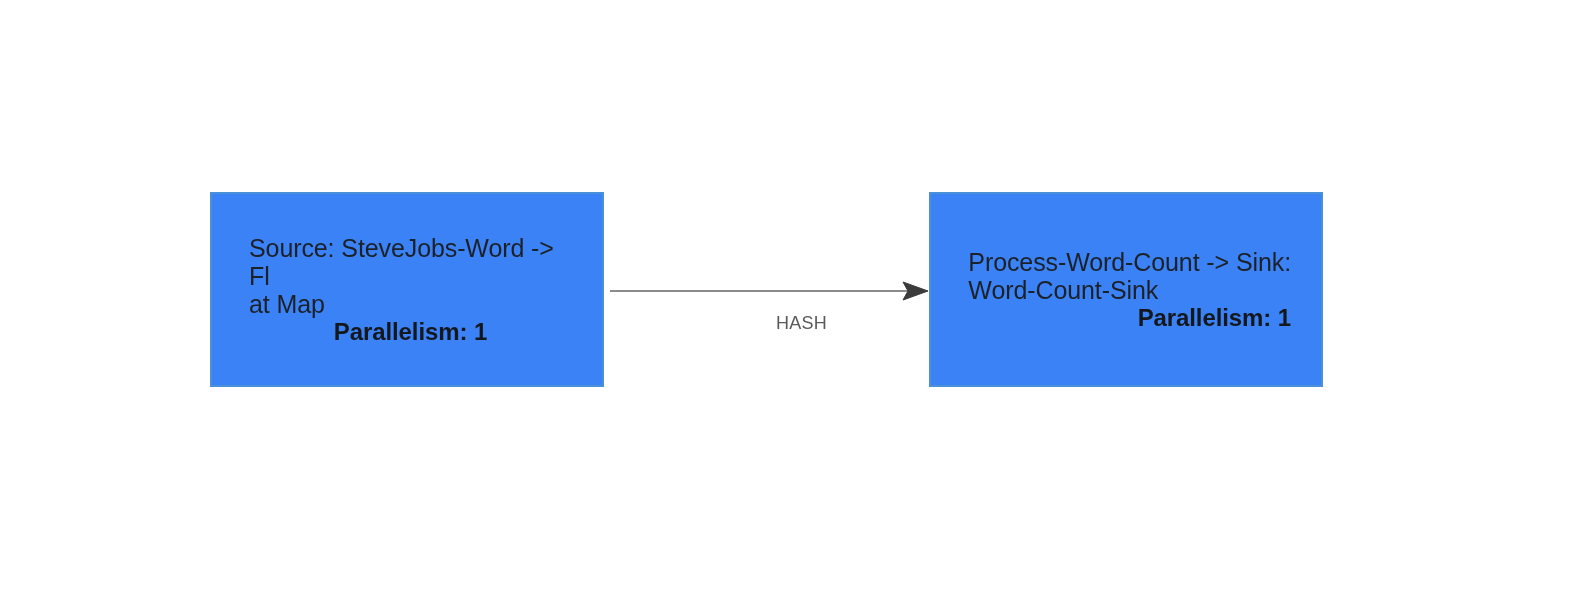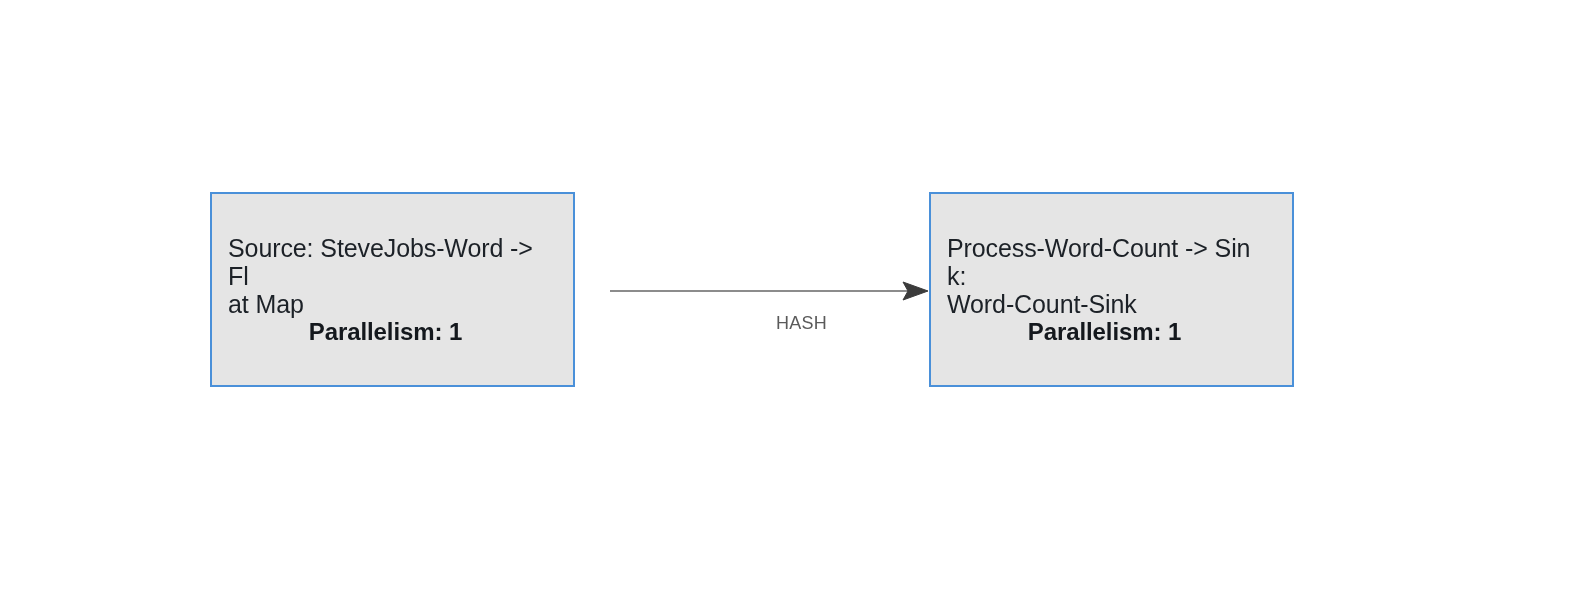--- a/index.html
+++ b/index.html
@@ -18,32 +18,32 @@
     width: 1570px;
     height: 614px;
     background: #ffffff;
     overflow: hidden;
   }
 
   
   .node {
     position: absolute;
     box-sizing: border-box;
-    width: 365px;
+    width: 394px;
     height: 195px;
-    background: #e5e5e5;
+    background: #3b82f6;
     border: 2px solid #4a90d9;
     display: flex;
     flex-direction: column;
     justify-content: center;
-    padding: 0 30px 0 16px;
+    padding: 0 30px 0 37px;
   }
 
   #node-source { left: 210px; top: 192px; }
-  #node-sink   { left: 929px; top: 192px; }
+  #node-sink   { left: 929px; top: 192px; align-items: flex-end; }
 
   .node-title {
     font-size: 25px;
     line-height: 28px;
     font-weight: 400;
     color: #1c2127;
     text-align: left;
     letter-spacing: -0.1px;
     white-space: pre-line;
     word-break: break-all;

